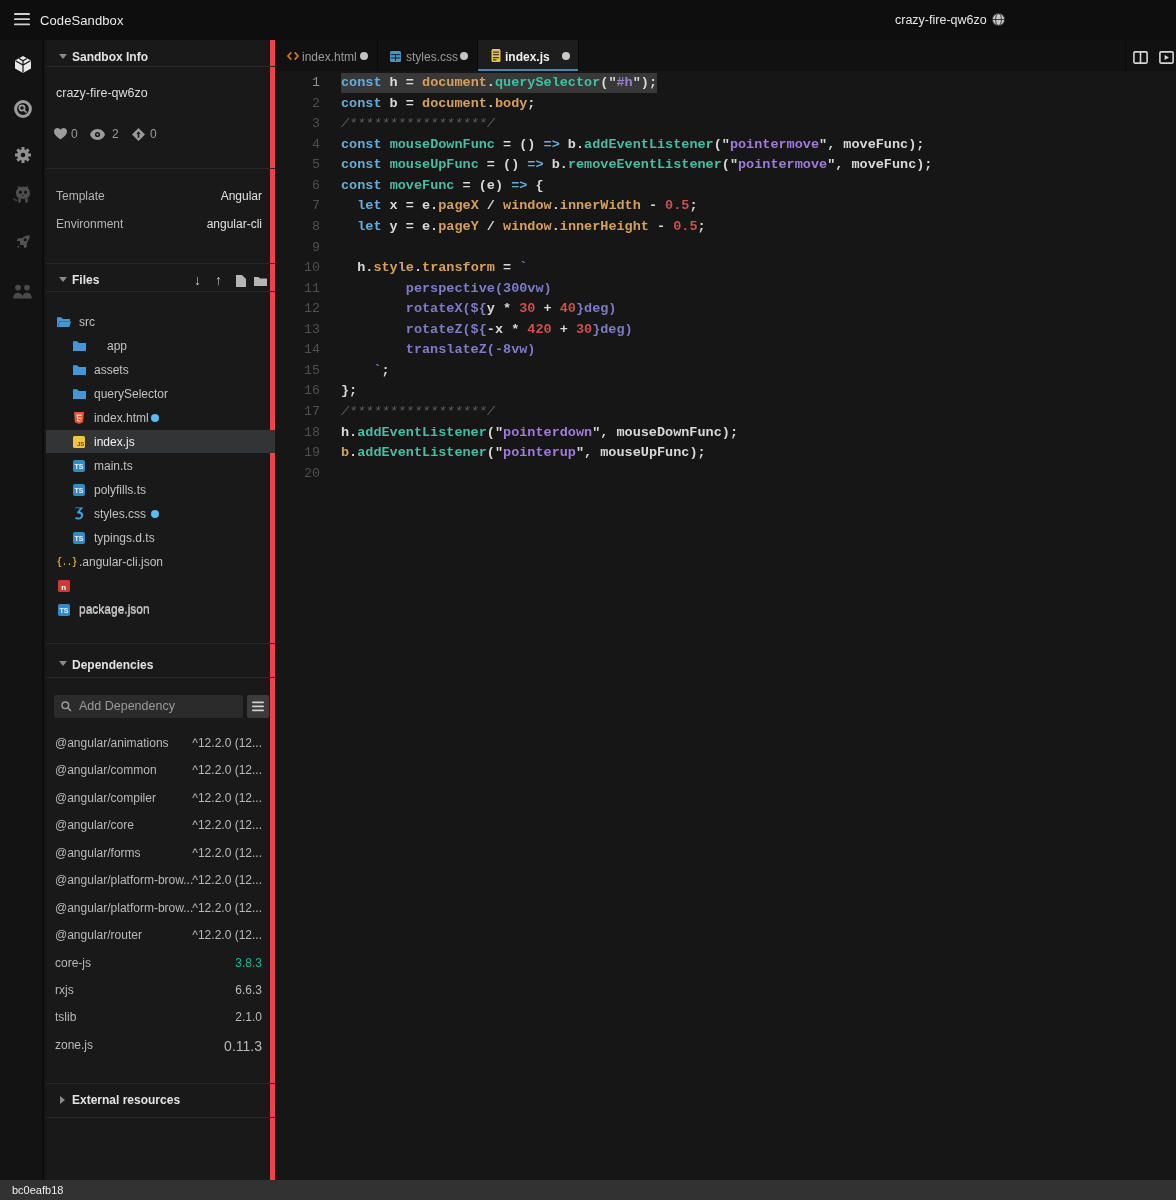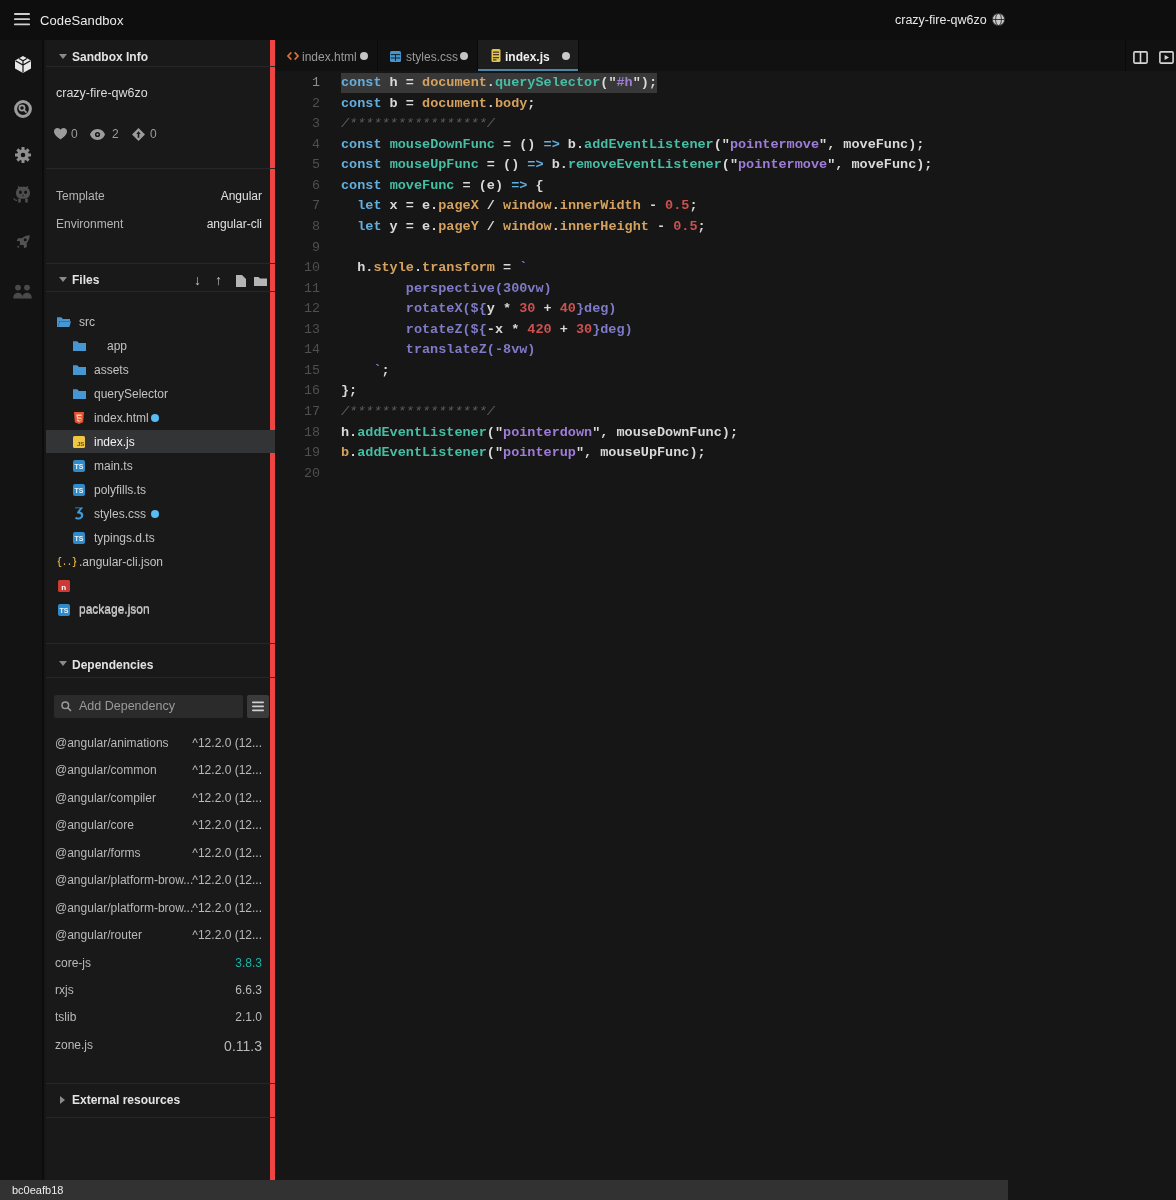--- a/index.html
+++ b/index.html
@@ -4,21 +4,21 @@
 <style>
 * { margin:0; padding:0; box-sizing:border-box; }
 html,body { width:1176px; height:1200px; background:#161616; overflow:hidden; }
 body { font-family:"Liberation Sans", sans-serif; position:relative; }
 .abs { position:absolute; }
 #topbar { left:0; top:0; width:1176px; height:40px; background:#0e0e0e; }
 #rail { left:0; top:40px; width:44px; height:1140px; background:#131313; border-right:2px solid #0c0c0c; }
 #sidebar { left:46px; top:40px; width:229px; height:1140px; background:#191919; border-right:5px solid #ef4444; }
 #tabstrip { left:276px; top:40px; width:900px; height:31px; background:#111111; }
 #editor { left:276px; top:71px; width:900px; height:1109px; background:#161616; }
-#statusbar { left:0; top:1180px; width:1008px; height:20px; background:#323232; }
+#statusbar { left:0; top:1180px; width:1176px; height:20px; background:#323232; }
 .sb-border { left:0; width:229px; height:1px; background:#272727; position:absolute; }
 .hdr { font-size:12px; font-weight:bold; color:#e3e3e3; }
 .tri-d { width:0; height:0; border-left:4px solid transparent; border-right:4px solid transparent; border-top:5px solid #8a8a8a; }
 .tri-r { width:0; height:0; border-top:4px solid transparent; border-bottom:4px solid transparent; border-left:5px solid #8a8a8a; }
 .row-txt { font-size:12px; color:#c2c2c2; }
 .dot-blue { width:8px; height:8px; border-radius:50%; background:#57bcf3; }
 .dot-tab { width:8px; height:8px; border-radius:50%; background:#c4c4c4; }
 .code { font-family:"Liberation Mono", monospace; font-size:13.5px; line-height:20.56px; white-space:pre; color:#d9d9d9; font-weight:bold; }
 .k { color:#64aedd; } .o { color:#d5a15e; } .t { color:#46bea4; }
 .s { color:#9e7cd8; } .p { color:#7f7bc9; } .n { color:#ce5050; }

